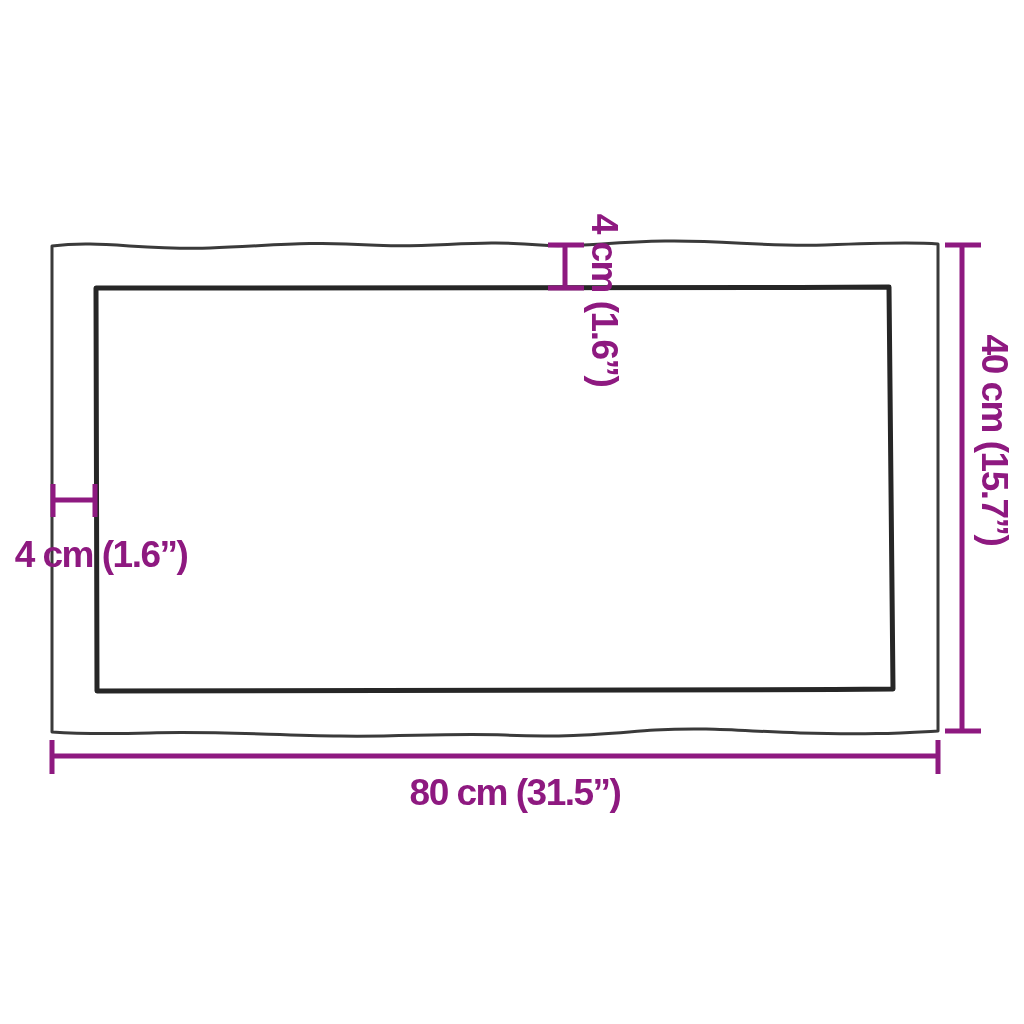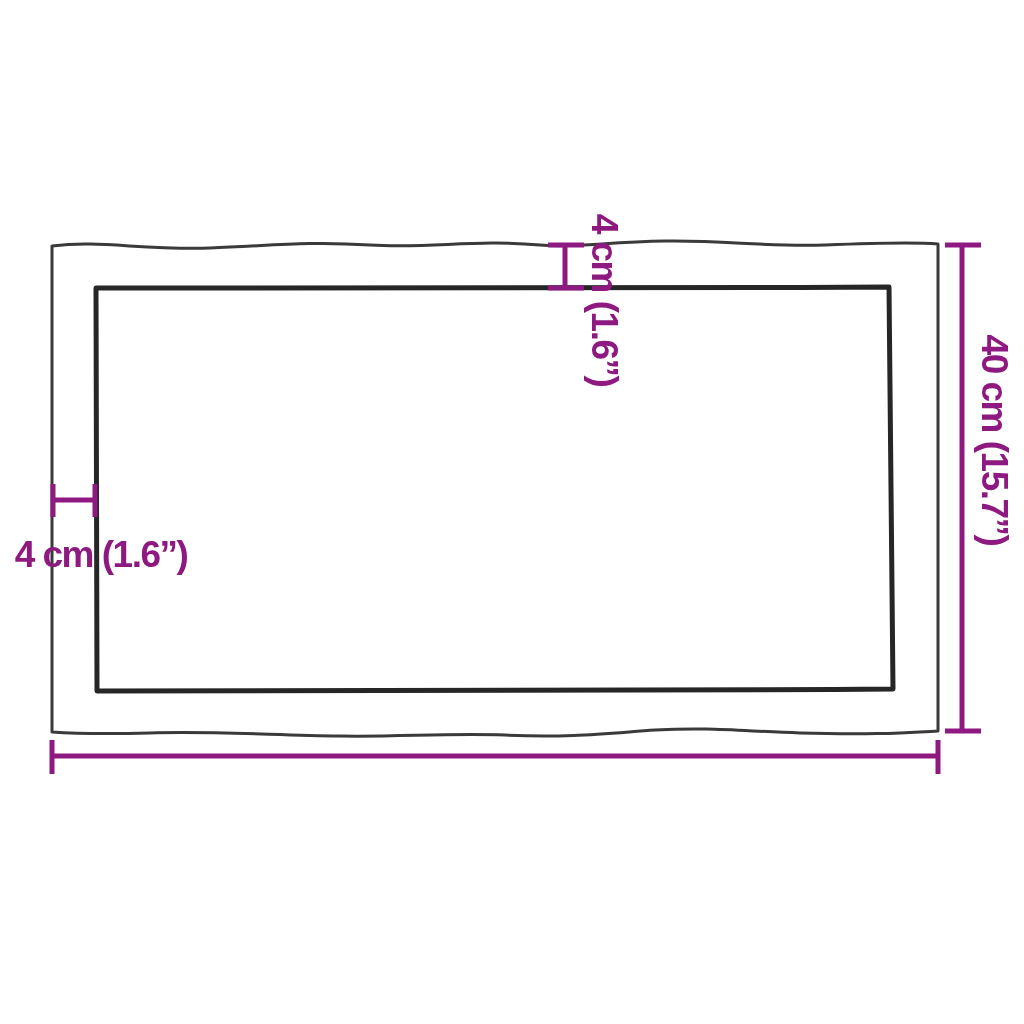--- a/index.html
+++ b/index.html
@@ -74,14 +74,15 @@
       <path d="M 52 756 L 938 756 M 52 740 L 52 774 M 938 740 L 938 774"></path>
     </g>
   </svg>
 
   <div class="dim-label vertical" style="left:604px; top:300px;">4 cm (1.6”)</div>
 
   <div class="dim-label" style="left:101px; top:554px;">4 cm (1.6”)</div>
 
   <div class="dim-label vertical" style="left:994px; top:440px;">40 cm (15.7”)</div>
 
+  <div class="dim-label" style="left:515px; top:792px;">80 cm (31.5”)</div>
 
 </div>
 
 </body></html>

